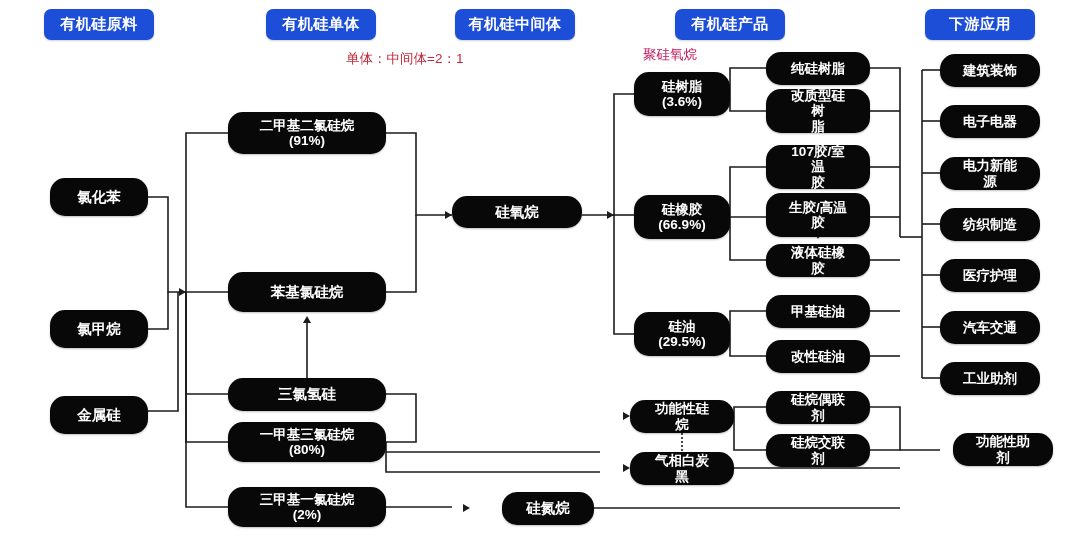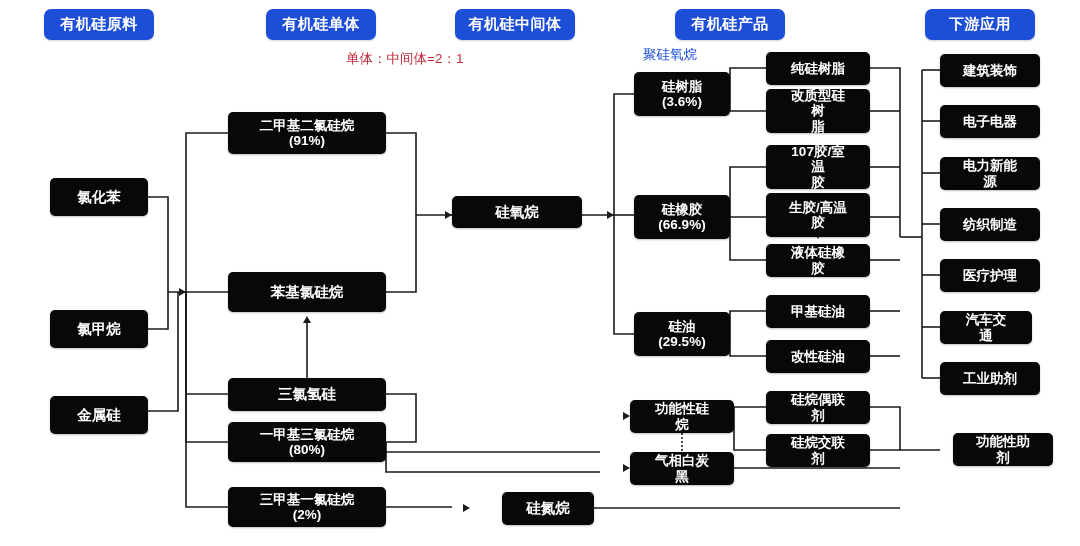--- a/index.html
+++ b/index.html
@@ -42,39 +42,39 @@
     align-items: center;
     justify-content: center;
     box-shadow: 0 1px 2px rgba(0,0,0,.18);
     white-space: nowrap;
   }
   
   .node {
     position: absolute;
     background: #080808;
     color: #ffffff;
-    border-radius: 5px;
+    border-radius: 15px;
     font-weight: bold;
     display: flex;
     align-items: center;
     justify-content: center;
     text-align: center;
     line-height: 1.12;
     box-sizing: border-box;
     padding: 2px 20px;
     box-shadow: 0 1px 2px rgba(0,0,0,.25);
   }
   .node span { display: block; white-space: pre-line; }
   .f15 { font-size: 14.5px; }
   .f14 { font-size: 13.5px; }
   
   .plain {
     position: absolute;
     font-size: 13.5px;
-    color: #1d4ed8;
+    color: #be185d;
     white-space: nowrap;
   }
   .ratio {
     position: absolute;
     font-size: 13.5px;
     color: #c0293a;
     white-space: nowrap;
   }
 </style>
 </head>
@@ -238,21 +238,21 @@
       </div>
       <div class="node f14" style="left: 940px; top: 157px; width: 100px; height: 33px;">
         <span>电力新能源</span>
       </div>
       <div class="node f14" style="left: 940px; top: 208px; width: 100px; height: 33px;">
         <span>纺织制造</span>
       </div>
       <div class="node f14" style="left: 940px; top: 259px; width: 100px; height: 33px;">
         <span>医疗护理</span>
       </div>
-      <div class="node f14" style="left: 940px; top: 311px; width: 92px; height: 33px;">
+      <div class="node f14" style="left: 940px; top: 311px; width: 100px; height: 33px;">
         <span>汽车交通</span>
       </div>
       <div class="node f14" style="left: 940px; top: 362px; width: 100px; height: 33px;">
         <span>工业助剂</span>
       </div>
       <div class="node f14" style="left: 940px; top: 433px; width: 100px; height: 33px; margin-left: 13px;">
         <span>功能性助剂</span>
       </div>
     </div>
 

